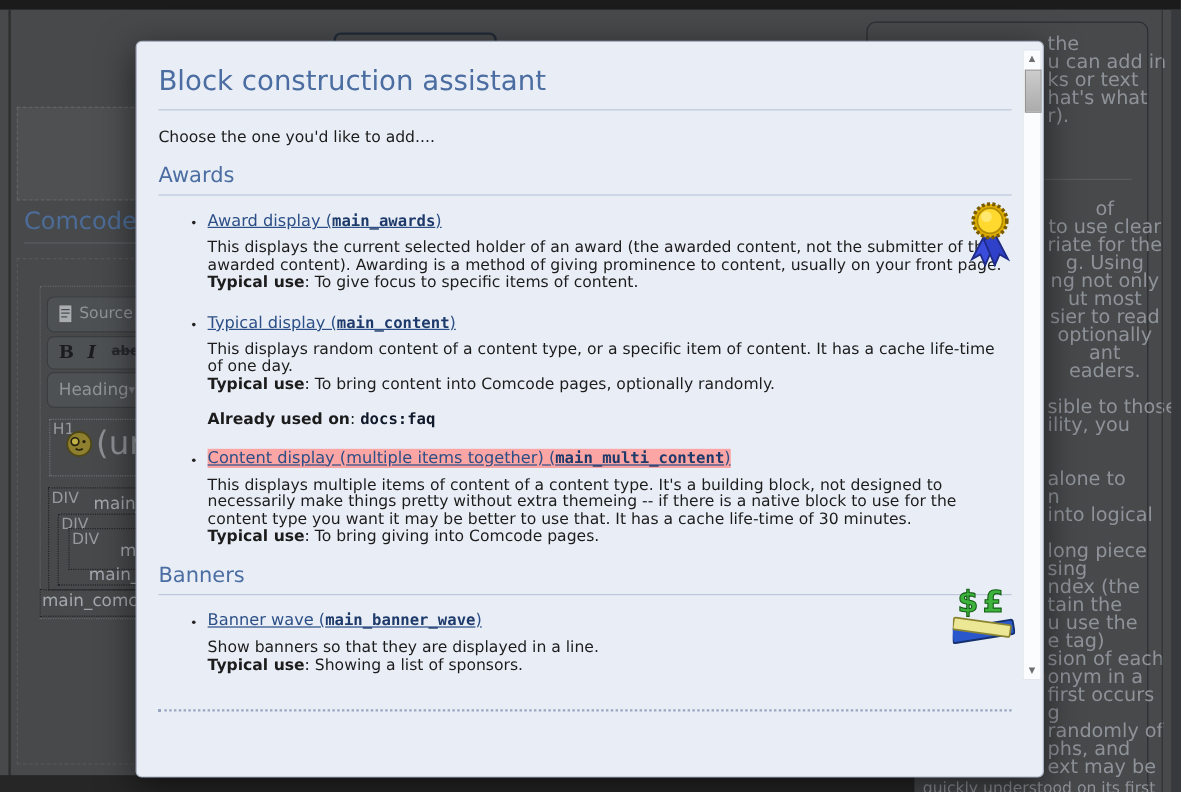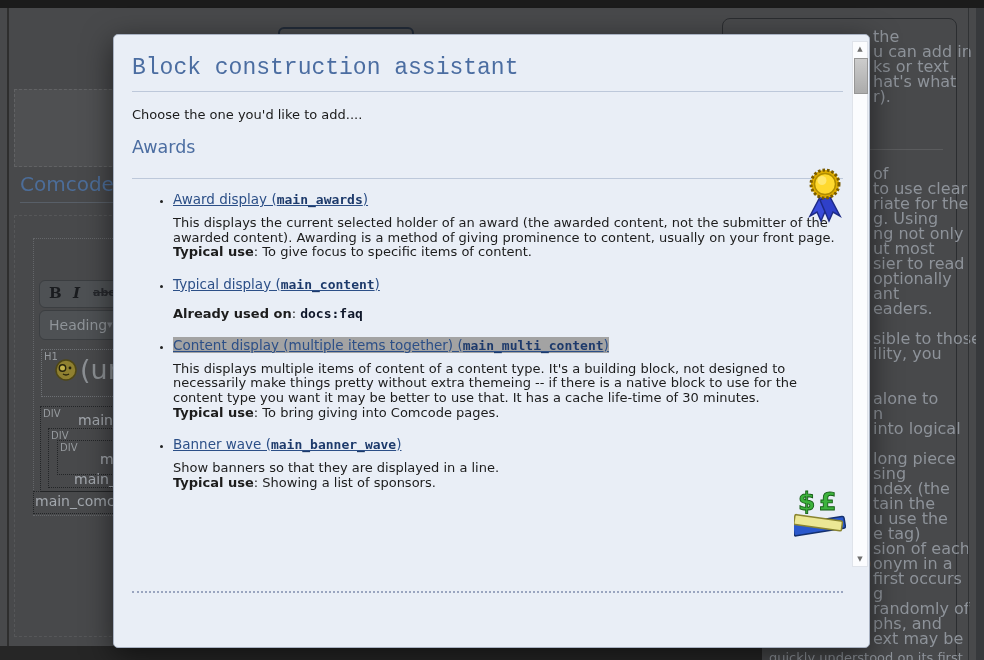--- a/index.html
+++ b/index.html
@@ -19,21 +19,21 @@
   .tb-fmt1{left:5px;top:41px;width:110px;height:26px;}
   .tb-fmt2{left:5px;top:71px;width:110px;height:28px;}
   .src-label{position:absolute;left:26px;top:6px;font-size:13px;color:#8f9499;}
   .src-icon{position:absolute;left:8px;top:5px;}
   .btn-b{position:absolute;left:9px;top:3px;font:bold 15px "DejaVu Serif","Liberation Serif",serif;color:#1a1c1f;}
   .btn-i{position:absolute;left:33px;top:3px;font:bold italic 15px "DejaVu Serif","Liberation Serif",serif;color:#1a1c1f;}
   .btn-s{position:absolute;left:53px;top:5px;font:bold 11px "DejaVu Sans",sans-serif;color:#26282c;text-decoration:line-through;}
   .fmt-label{position:absolute;left:9px;top:6px;font-size:14px;color:#8f9499;}
   .fmt-caret{position:absolute;left:67px;top:7px;font-size:11px;color:#797d82;}
   .h1-box{position:absolute;left:7px;top:110px;width:600px;height:46px;border:1px dotted #6d7074;}
-  .tag-label{position:absolute;font-size:10px;color:#969a9e;}
+  .tag-label{position:absolute;font-size:13px;color:#969a9e;}
   .h1-text{position:absolute;left:38px;top:4px;font-size:27px;color:#8c9094;}
   .smiley{position:absolute;left:12px;top:8px;}
   .tree-box{position:absolute;border:1px dotted #232527;}
   .tree-a{left:40px;top:406px;width:270px;height:84px;}
   .tree-b{left:48px;top:428px;width:262px;height:58px;}
   .tree-c{left:57px;top:440px;width:253px;height:33px;}
   .tree-d{left:33px;top:491px;width:280px;height:21px;}
   .tree-text{position:absolute;font-size:14px;color:#a3a8ae;white-space:nowrap;}
   
   .bg-sidebar{position:absolute;left:722px;top:18px;width:233px;height:700px;border:1px solid #2b2d30;border-radius:8px;}
@@ -43,32 +43,32 @@
   .sb-last{position:absolute;left:46px;font-size:13px;color:#8e939a;white-space:nowrap;}
   .sb-diamond{position:absolute;left:95px;top:522px;width:40px;height:40px;border:3px solid rgba(170,120,70,.25);
               border-radius:6px;transform:rotate(45deg);}
   .bottom-strip{position:absolute;left:0;top:646px;width:762px;height:14px;background:#262626;}
   .edge-line{position:absolute;left:968px;top:8px;width:1px;height:652px;background:#303234;}
   .edge-col{position:absolute;left:976px;top:8px;width:8px;height:652px;background:#37393c;}
   
   .modal{position:absolute;left:113px;top:34px;width:757px;height:614px;background:#e9eef6;
          border:1px solid #a9b2c2;border-radius:5px;box-shadow:0 8px 30px rgba(0,0,0,.55);box-sizing:border-box;}
   .modal-body{position:absolute;left:0;top:0;right:0;bottom:0;padding:20px 26px 0 18px;overflow:hidden;}
-  .m-title{margin:0 0 10px;font-size:23px;font-weight:400;color:#4b6da1;font-family:Liberation Mono, monospace;}
+  .m-title{margin:0 0 10px;font-size:23px;font-weight:400;color:#4b6da1;}
   .m-rule{height:1px;background:#bdc8da;margin:0 0 15px;}
   .m-intro{margin:0 0 15px;font-size:13px;color:#1b1b1b;}
   .m-section{margin:8px 0 10px;font-size:17.5px;font-weight:400;color:#4b6da1;
-             border-bottom:1px solid #bdc8da;padding-bottom:21px;}
+             border-bottom:1px solid #bdc8da;padding-bottom:5px;}
   .m-list{margin:0;padding-left:41px;}
   .m-list li{margin-bottom:14px;color:#1b1b1b;}
   .m-list li::marker{color:#222;font-size:11px;}
   .blk-link{color:#2c4f87;text-decoration:underline;font-size:13.5px;cursor:pointer;}
   .blk-link .code{color:#1d3a6b;}
   .code{font-family:"DejaVu Sans Mono","Liberation Mono",monospace;font-weight:bold;font-size:13px;}
-  .hl{background:#a3a3a3;}
+  .hl{background:#fca5a5;}
   .desc{margin:8px 0 0;font-size:13px;line-height:14.6px;max-width:690px;color:#1c1c1c;}
   .used{margin:13px 0 0;font-size:13px;color:#1c1c1c;}
   .used .code{color:#0f172a;}
   .m-icon{position:absolute;}
   .icon-award{left:687px;top:132px;}
   .icon-banners{left:680px;top:453px;}
   
   .sb-track{position:absolute;right:1px;top:6px;width:16px;height:526px;background:#fbfcfe;
             border:1px solid #dfe3ea;box-sizing:border-box;}
   .sb-arrow{position:absolute;left:0;width:14px;height:12px;text-align:center;font-size:7px;color:#6f6f6f;line-height:12px;cursor:pointer;}
@@ -88,20 +88,31 @@
 <div class="stage">
 
   <div class="topbar"></div>
   <div class="page-left-line"></div>
   <div class="top-btn-outline"></div>
   <div class="panel-a"></div>
   <div class="page-heading">Comcode pa</div>
   <div class="panel-b"></div>
 
   <div class="editor">
+    <div class="tb-group tb-src">
+      <span class="src-icon">
+        <svg width="13" height="17" viewBox="0 0 13 17">
+          <rect x="1" y="1" width="11" height="15" fill="#a8adb2" stroke="#4c4c4c"></rect>
+          <line x1="3" y1="5" x2="10" y2="5" stroke="#4c4c4c"></line>
+          <line x1="3" y1="8" x2="10" y2="8" stroke="#4c4c4c"></line>
+          <line x1="3" y1="11" x2="8" y2="11" stroke="#4c4c4c"></line>
+        </svg>
+      </span>
+      <span class="src-label">Source</span>
+    </div>
     <div class="tb-group tb-fmt1">
       <span class="btn-b">B</span>
       <span class="btn-i">I</span>
       <span class="btn-s">abe</span>
     </div>
     <div class="tb-group tb-fmt2">
       <span class="fmt-label">Heading 1</span>
       <span class="fmt-caret">▾</span>
     </div>
     <div class="h1-box">
@@ -136,21 +147,21 @@
   <div class="bg-sidebar">
     <div class="sb-p" style="top:10px;">
 
     <div class="sb-line">the</div>
         <div class="sb-line">u can add in</div>
         <div class="sb-line">ks or text</div>
         <div class="sb-line">hat's what</div>
         <div class="sb-line">r).</div>
       </div>
     <div class="sb-divider"></div>
-    <div class="sb-p" style="top:147px;">
+    <div class="sb-p" style="top:147px;text-align:center;">
 
     <div class="sb-line">of</div>
         <div class="sb-line">to use clear</div>
         <div class="sb-line">riate for the</div>
         <div class="sb-line">g. Using</div>
         <div class="sb-line">ng not only</div>
         <div class="sb-line">ut most</div>
         <div class="sb-line">sier to read</div>
         <div class="sb-line">optionally</div>
         <div class="sb-line">ant</div>
@@ -198,29 +209,32 @@
 
       <h2 class="m-section">Awards</h2>
       <ul class="m-list">
         <li>
           <a class="blk-link"><span>Award display (</span><span class="code">main_awards</span><span>)</span></a>
           <p class="desc"><span>This displays the current selected holder of an award (the awarded content, not the submitter of the awarded content). Awarding is a method of giving prominence to content, usually on your front page.</span><br>
             <b>Typical use</b><span>: To give focus to specific items of content.</span></p>
         </li>
         <li>
           <a class="blk-link"><span>Typical display (</span><span class="code">main_content</span><span>)</span></a>
+          <p class="desc"><span>This displays random content of a content type, or a specific item of content. It has a cache life-time of one day.</span><br>
+            <b>Typical use</b><span>: To bring content into Comcode pages, optionally randomly.</span></p>
           <p class="used"><b>Already used on</b><span>: </span><span class="code">docs:faq</span></p>
         </li>
         <li>
           <a class="blk-link hl"><span>Content display (multiple items together) (</span><span class="code">main_multi_content</span><span>)</span></a>
           <p class="desc"><span>This displays multiple items of content of a content type. It's a building block, not designed to necessarily make things pretty without extra themeing -- if there is a native block to use for the content type you want it may be better to use that. It has a cache life-time of 30 minutes.</span><br>
             <b>Typical use</b><span>: To bring giving into Comcode pages.</span></p>
         </li>
       </ul>
 
+      <h2 class="m-section">Banners</h2>
       <ul class="m-list">
         <li>
           <a class="blk-link"><span>Banner wave (</span><span class="code">main_banner_wave</span><span>)</span></a>
           <p class="desc"><span>Show banners so that they are displayed in a line.</span><br>
             <b>Typical use</b><span>: Showing a list of sponsors.</span></p>
         </li>
       </ul>
     </div>
 
     <div class="m-icon icon-award">

